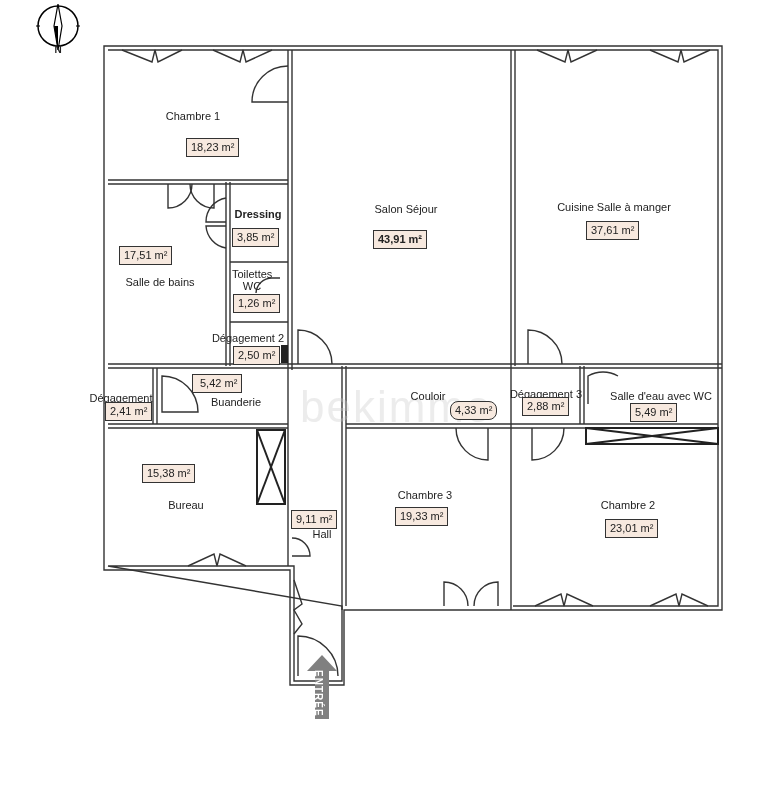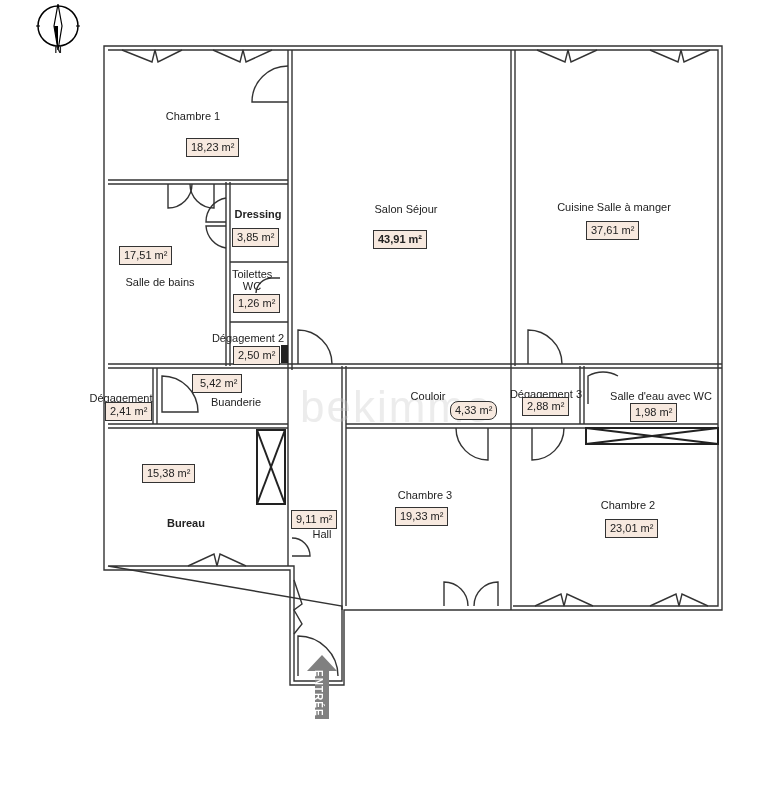--- a/index.html
+++ b/index.html
@@ -124,24 +124,24 @@
 <div class="area" style="left:192px;top:374px;padding-left:7px;">5,42 m²</div>
 <div class="lbl" style="left:236px;top:396px;">Buanderie</div>
 
 <div class="lbl" style="left:428px;top:390px;">Couloir</div>
 <div class="area" style="left:450px;top:401px;border-radius:8px;">4,33 m²</div>
 
 <div class="lbl" style="left:546px;top:388px;">Dégagement 3</div>
 <div class="area" style="left:522px;top:380px;margin-top:17px;">2,88 m²</div>
 
 <div class="lbl" style="left:661px;top:390px;">Salle d'eau avec WC</div>
-<div class="area" style="left:630px;top:403px;">1,98 m²</div>
+<div class="area" style="left:630px;top:403px;">5,49 m²</div>
 
 <div class="area" style="left:142px;top:464px;">15,38 m²</div>
-<div class="lbl" style="left:186px;top:517px;font-weight:bold;">Bureau</div>
+<div class="lbl" style="left:186px;top:499px;">Bureau</div>
 
 <div class="area" style="left:291px;top:510px;">9,11 m²</div>
 <div class="lbl" style="left:322px;top:528px;">Hall</div>
 
 <div class="lbl" style="left:425px;top:489px;">Chambre 3</div>
 <div class="area" style="left:395px;top:507px;">19,33 m²</div>
 
 <div class="lbl" style="left:628px;top:499px;">Chambre 2</div>
 <div class="area" style="left:605px;top:519px;">23,01 m²</div>
 

